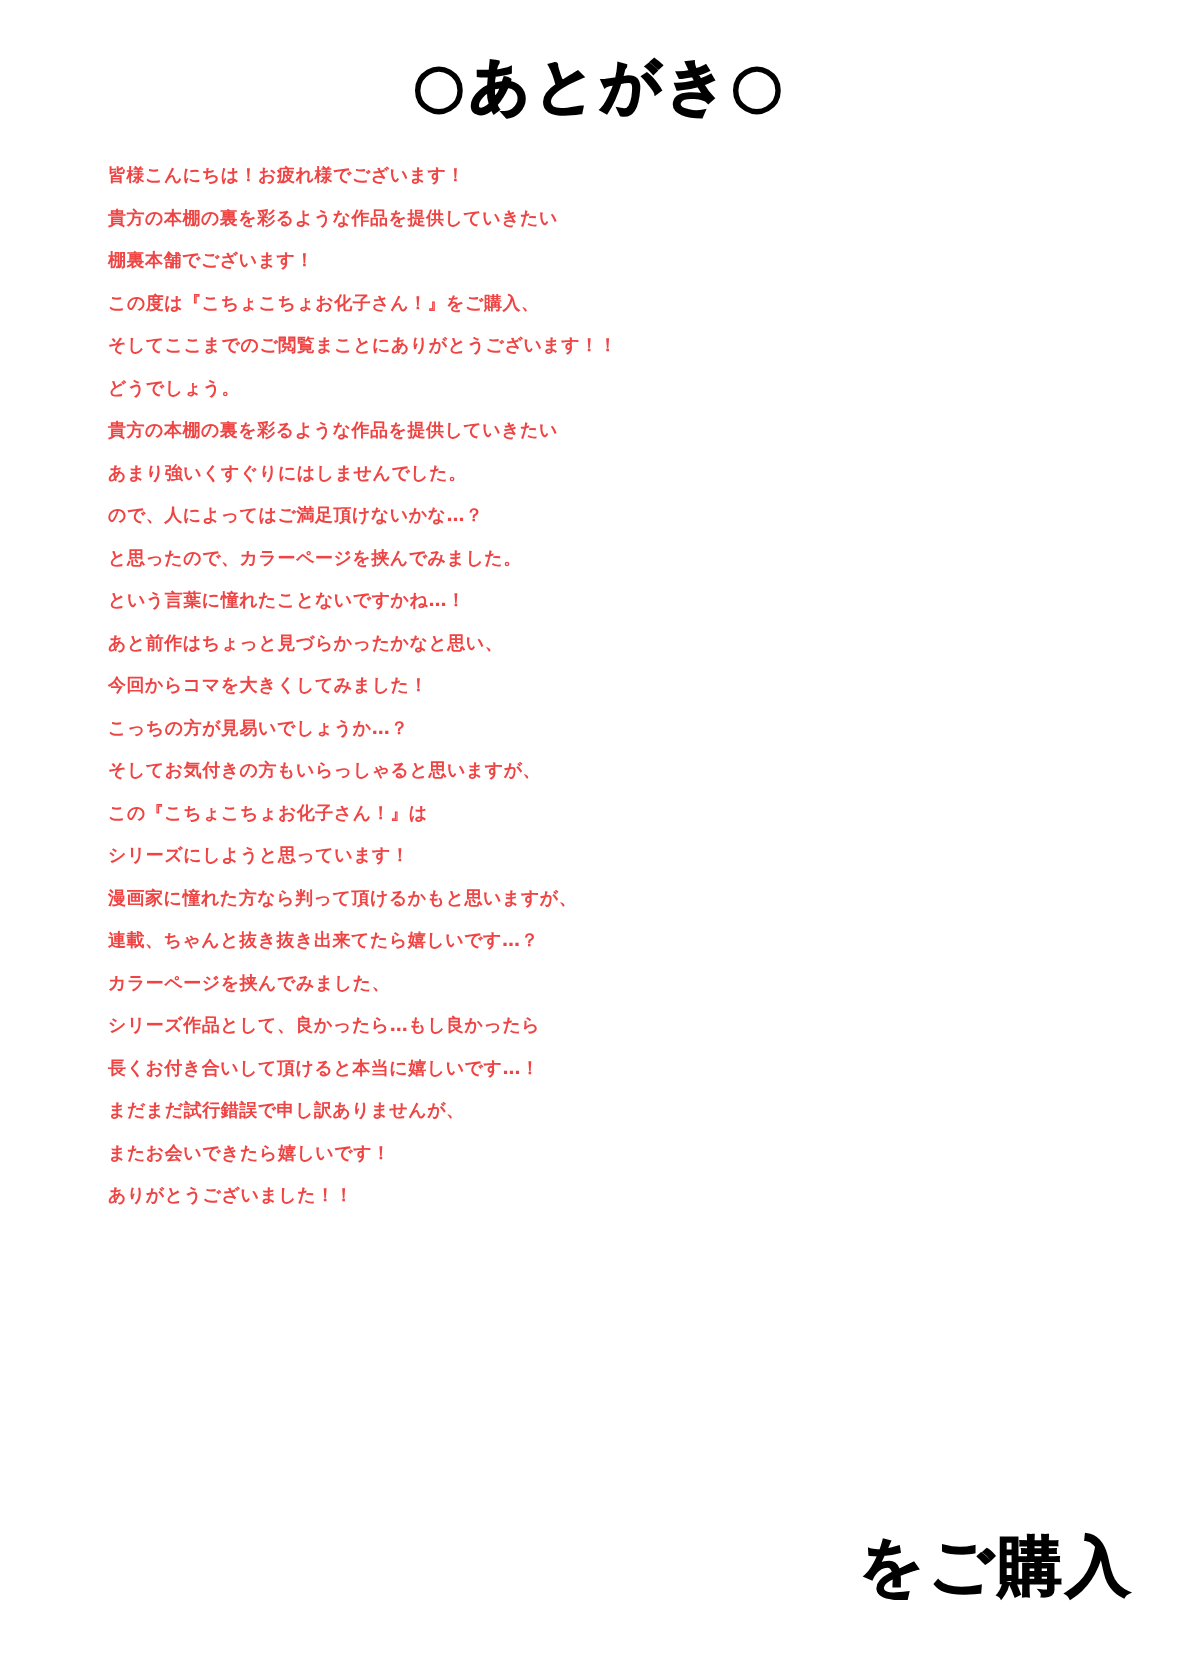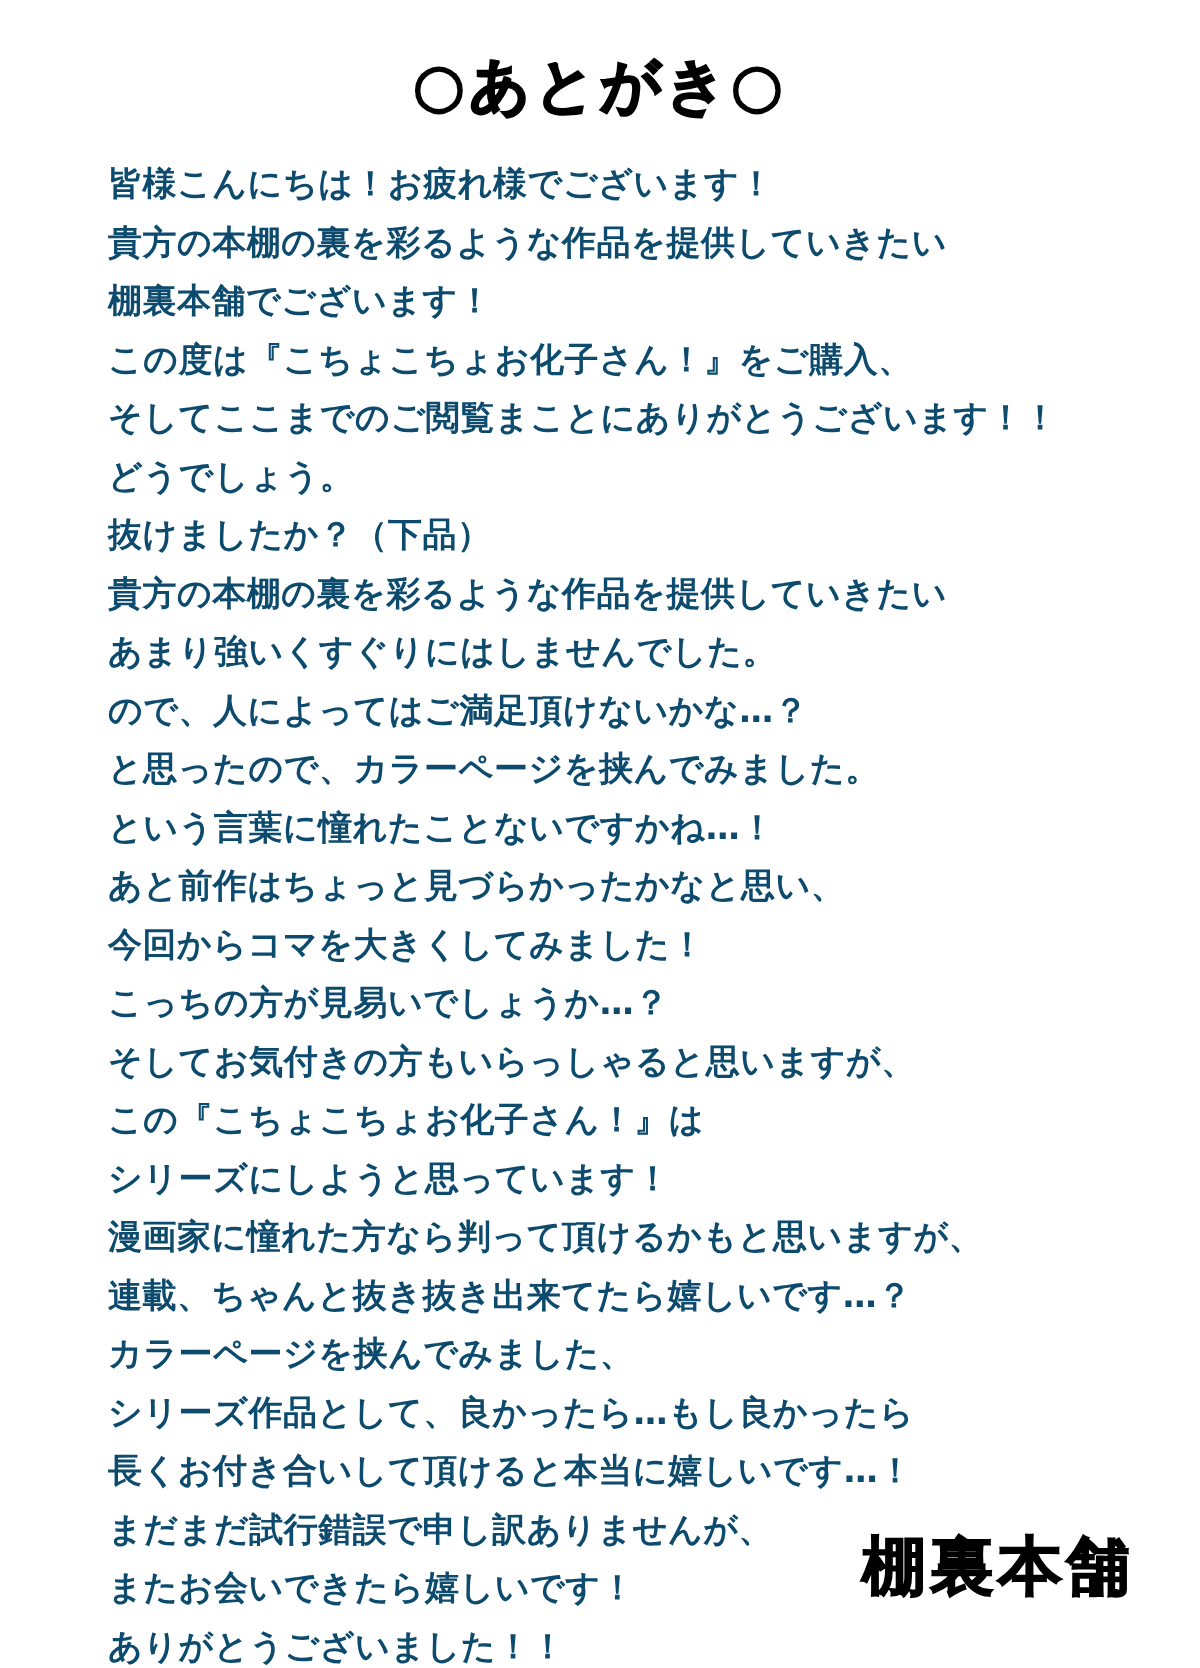--- a/index.html
+++ b/index.html
@@ -32,23 +32,23 @@
     line-height: 1.1;
     -webkit-text-stroke: 2px #000000;
   }
   .body-text {
     margin: 0;
     padding: 48px 0 0 108px;
   }
   .line {
     font-family: "DejaVu Sans", sans-serif;
     font-weight: 700;
-    font-size: 34px;
+    font-size: 18px;
     line-height: 1.0;
-    color: #0c4a6e;
+    color: #ef4444;
     margin: 0 0 24.5px 0;
     white-space: pre;
     letter-spacing: 0.5px;
   }
   .signature {
     position: absolute;
     right: 66px;
     bottom: 58px;
     font-family: "DejaVu Serif", serif;
     font-weight: 700;
@@ -66,21 +66,20 @@
 
   <h1 class="title">○あとがき○</h1>
 
   <div class="body-text">
     <p class="line">皆様こんにちは！お疲れ様でございます！</p>
     <p class="line">貴方の本棚の裏を彩るような作品を提供していきたい</p>
     <p class="line">棚裏本舗でございます！</p>
     <p class="line">この度は『こちょこちょお化子さん！』をご購入、</p>
     <p class="line">そしてここまでのご閲覧まことにありがとうございます！！</p>
     <p class="line">どうでしょう。</p>
-    <p class="line">抜けましたか？（下品）</p>
     <p class="line">貴方の本棚の裏を彩るような作品を提供していきたい</p>
     <p class="line">あまり強いくすぐりにはしませんでした。</p>
     <p class="line">ので、人によってはご満足頂けないかな…？</p>
     <p class="line">と思ったので、カラーページを挟んでみました。</p>
     <p class="line">という言葉に憧れたことないですかね…！</p>
     <p class="line">あと前作はちょっと見づらかったかなと思い、</p>
     <p class="line">今回からコマを大きくしてみました！</p>
     <p class="line">こっちの方が見易いでしょうか…？</p>
     <p class="line">そしてお気付きの方もいらっしゃると思いますが、</p>
     <p class="line">この『こちょこちょお化子さん！』は</p>
@@ -88,15 +87,15 @@
     <p class="line">漫画家に憧れた方なら判って頂けるかもと思いますが、</p>
     <p class="line">連載、ちゃんと抜き抜き出来てたら嬉しいです…？</p>
     <p class="line">カラーページを挟んでみました、</p>
     <p class="line">シリーズ作品として、良かったら…もし良かったら</p>
     <p class="line">長くお付き合いして頂けると本当に嬉しいです…！</p>
     <p class="line">まだまだ試行錯誤で申し訳ありませんが、</p>
     <p class="line">またお会いできたら嬉しいです！</p>
     <p class="line">ありがとうございました！！</p>
   </div>
 
-  <div class="signature">棚裏本舗</div>
+  <div class="signature">をご購入</div>
 
 </div>
 
 </body></html>

